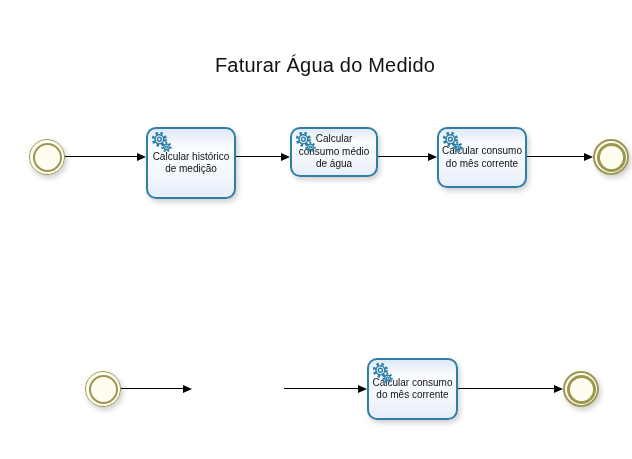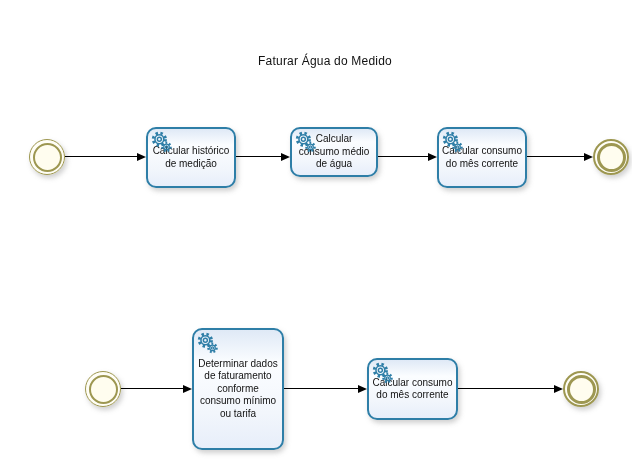--- a/index.html
+++ b/index.html
@@ -7,21 +7,21 @@
     position:relative;
     width:632px;height:459px;
     background:#ffffff;
     font-family:"Liberation Sans", sans-serif;
     overflow:hidden;
   }
   .flow-title{
     position:absolute;
     left:18px;right:0;
     text-align:center;
-    font-size:12px;
+    font-size:20px;
     color:#111111;
     letter-spacing:0.2px;
   }
   
   .task{
     position:absolute;
     box-sizing:border-box;
     border:2.2px solid #2e7ea7;
     border-radius:10px;
     background:linear-gradient(180deg,#dfe9f6 0%,#fbfdff 28%,#f2f6fc 70%,#e7eefa 100%);
@@ -106,21 +106,21 @@
   <div class="event start" style="left:29px;top:139px">
     <span class="ring-outer"></span>
     <span class="ring-inner"></span>
   </div>
 
   <div class="arrow" style="left:65px;top:152px;width:81px">
     <span class="shaft"></span>
     <span class="head"></span>
   </div>
 
-  <div class="task" style="left:146px;top:127px;width:90px;height:61px">
+  <div class="task" style="left:146px;top:127px;width:90px;height:72px">
     <span class="gear">
       <svg width="22" height="22" viewBox="0 0 20 20">
           <use href="#gearpair"></use>
         </svg>
     </span>
     <span>Calcular histórico de medição</span>
   </div>
 
   <div class="arrow" style="left:236px;top:152px;width:54px">
     <span class="shaft"></span>
@@ -164,28 +164,20 @@
   <div class="event start" style="left:85px;top:371px">
     <span class="ring-outer"></span>
     <span class="ring-inner"></span>
   </div>
 
   <div class="arrow" style="left:121px;top:384px;width:71px">
     <span class="shaft"></span>
     <span class="head"></span>
   </div>
 
-  <div class="task" style="left:192px;top:328px;width:92px;height:122px">
-    <span class="gear">
-      <svg width="22" height="22" viewBox="0 0 20 20">
-          <use href="#gearpair"></use>
-        </svg>
-    </span>
-    <span>Determinar dados de faturamento conforme consumo mínimo ou tarifa</span>
-  </div>
 
   <div class="arrow" style="left:284px;top:384px;width:83px">
     <span class="shaft"></span>
     <span class="head"></span>
   </div>
 
   <div class="task" style="left:367px;top:358px;width:91px;height:62px">
     <span class="gear">
       <svg width="22" height="22" viewBox="0 0 20 20">
           <use href="#gearpair"></use>

